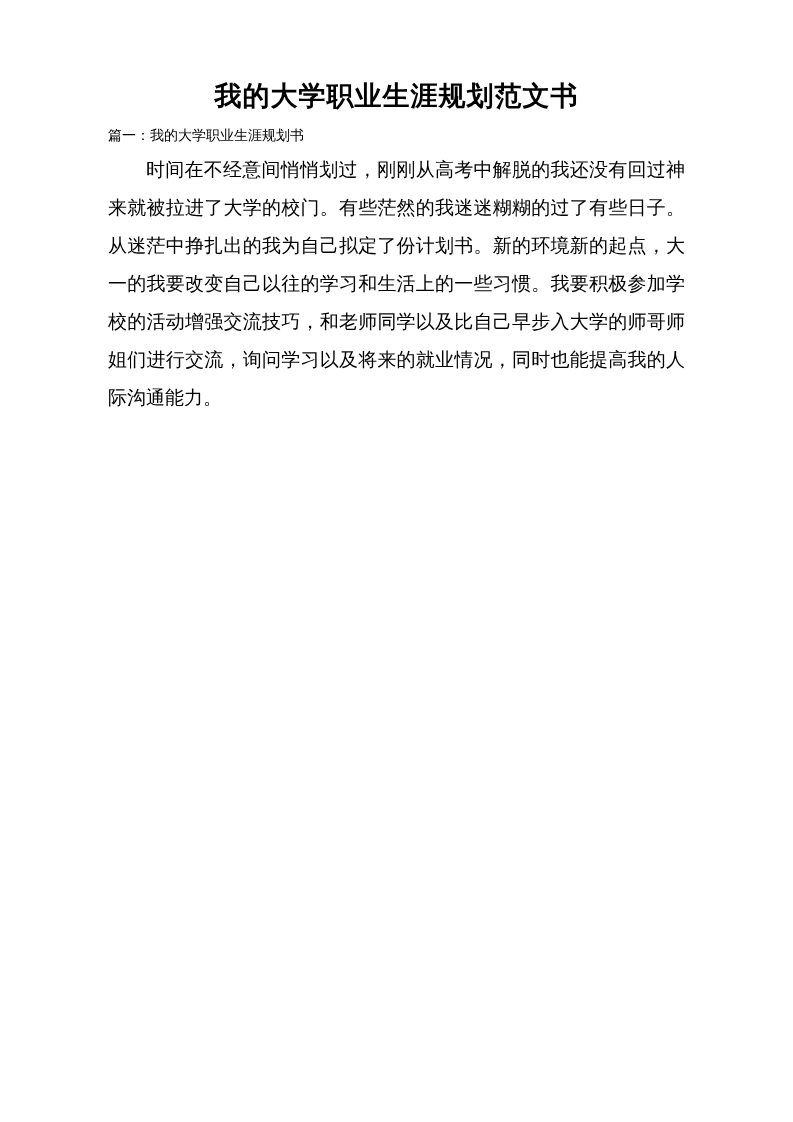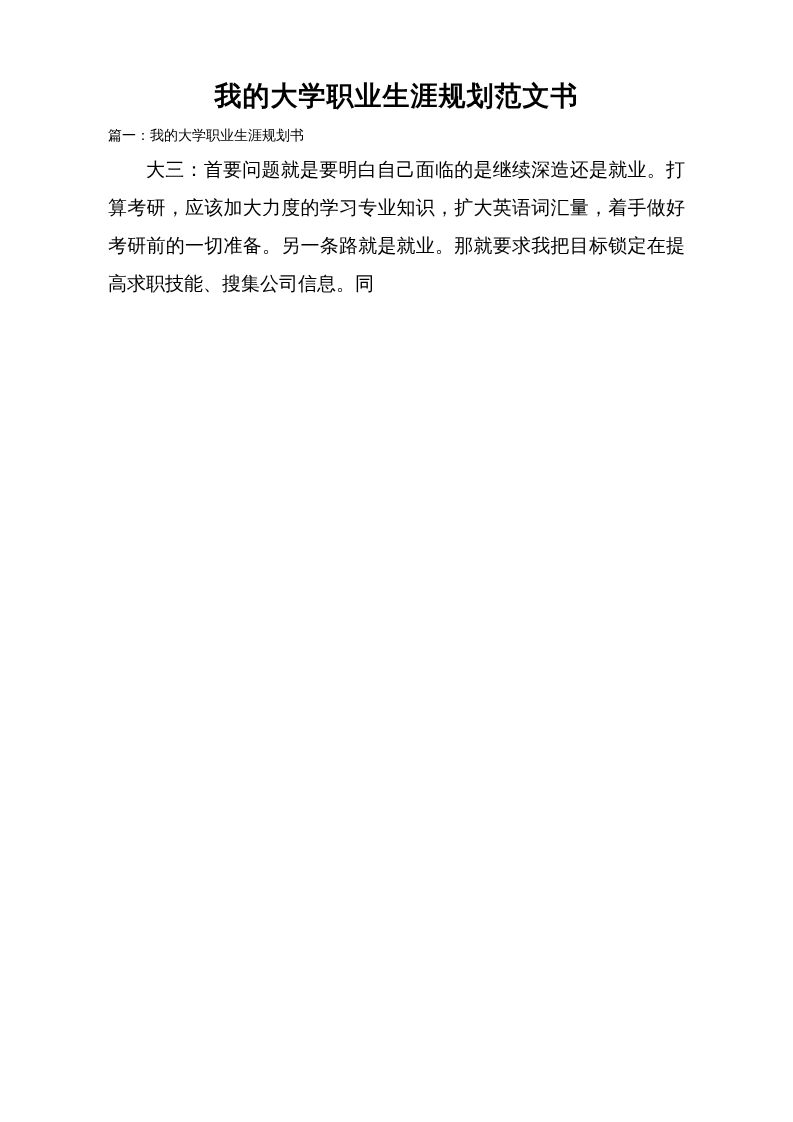--- a/index.html
+++ b/index.html
@@ -45,14 +45,14 @@
     text-justify: inter-ideograph;
     text-indent: 2em;
   }
 </style>
 </head>
 <body>
 
 <div class="page">
   <h1 class="doc-title">我的大学职业生涯规划范文书</h1>
   <p class="subtitle">篇一：我的大学职业生涯规划书</p>
-  <p class="para">大三：首要问题就是要明白自己面临的是继续深造还是就业。打算考研，应该加大力度的学习专业知识，扩大英语词汇量，着手做好考研前的一切准备。另一条路就是就业。那就要求我把目标锁定在提高求职技能、搜集公司信息。同</p>
+  <p class="para">时间在不经意间悄悄划过，刚刚从高考中解脱的我还没有回过神来就被拉进了大学的校门。有些茫然的我迷迷糊糊的过了有些日子。从迷茫中挣扎出的我为自己拟定了份计划书。新的环境新的起点，大一的我要改变自己以往的学习和生活上的一些习惯。我要积极参加学校的活动增强交流技巧，和老师同学以及比自己早步入大学的师哥师姐们进行交流，询问学习以及将来的就业情况，同时也能提高我的人际沟通能力。</p>
 </div>
 
 </body></html>

